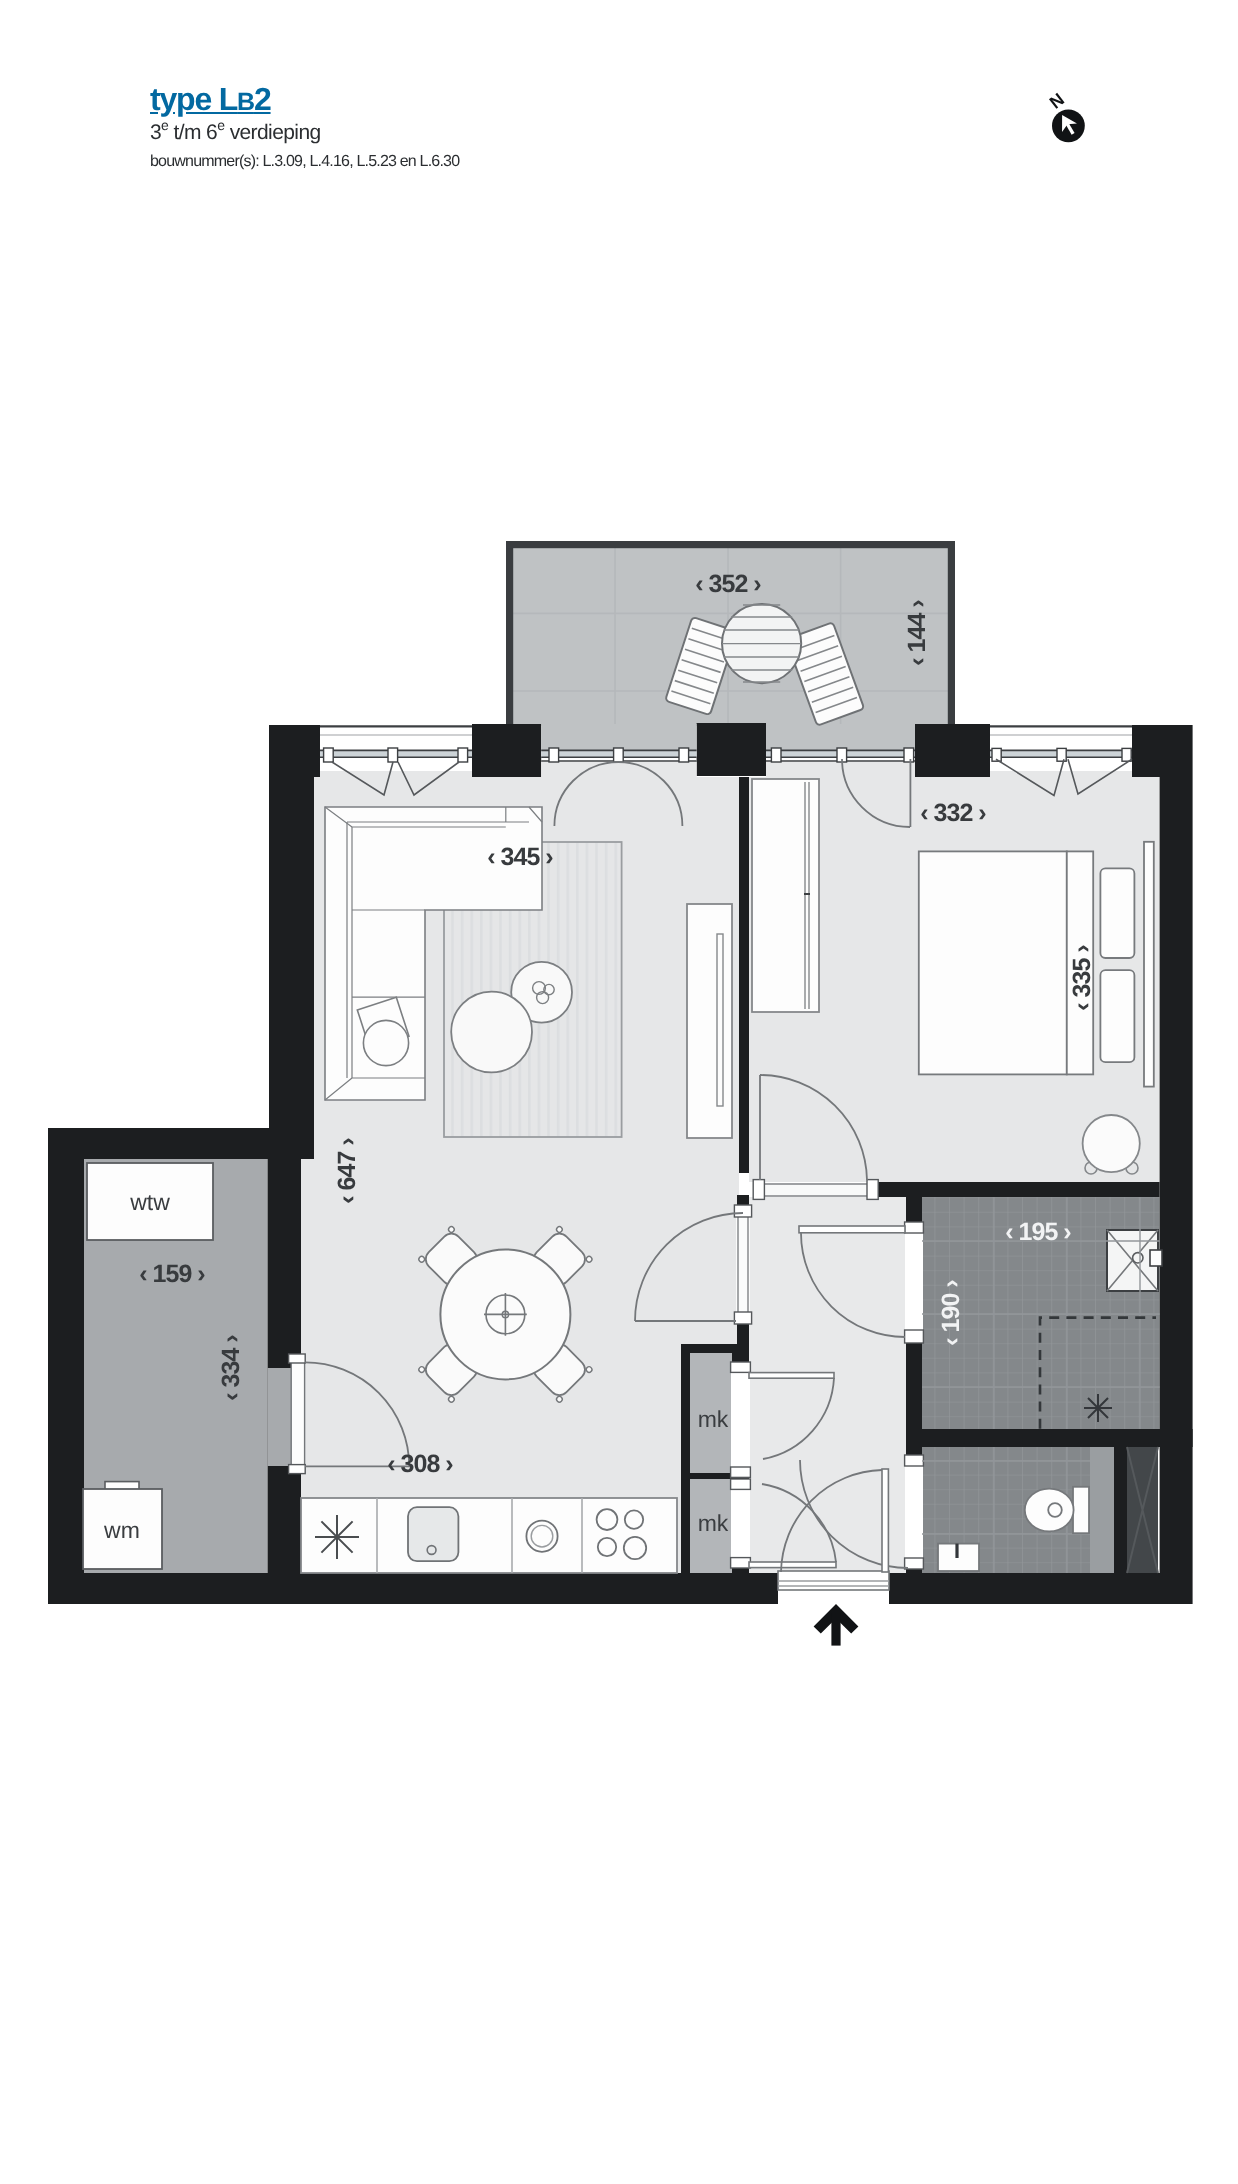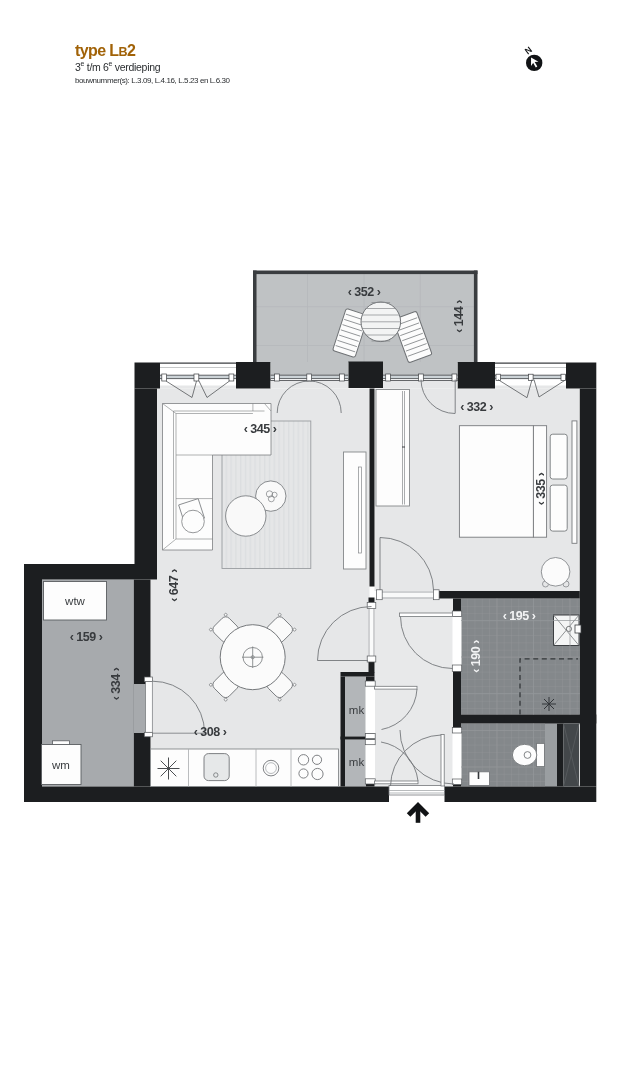--- a/index.html
+++ b/index.html
@@ -1,18 +1,18 @@
 <!DOCTYPE html>
 <html><head>
 <meta charset="utf-8">
 <style>
   html,body{margin:0;padding:0;background:#ffffff;}
   body{width:619px;height:1092px;position:relative;font-family:"Liberation Sans",sans-serif;}
   .hdr{position:absolute;left:75px;top:42px;color:#232629;}
-  .t1{font-size:16px;font-weight:bold;letter-spacing:-0.6px;color:#a16207;}
+  .t1{font-size:16px;font-weight:bold;letter-spacing:-0.6px;color:#0369a1;text-decoration:underline;}
   .t1 .sc{font-size:12.5px;}
   .t2{font-size:10.5px;letter-spacing:-0.3px;margin-top:0px;color:#2b2e31;}
   .t2 sup{font-size:7px;}
   .t3{font-size:8px;letter-spacing:-0.4px;margin-top:3px;color:#2b2e31;}
   svg{position:absolute;left:0;top:0;}
   text{font-family:"Liberation Sans",sans-serif;}
   .dim{font-size:12.5px;font-weight:bold;fill:#383b3e;letter-spacing:-0.5px;}
   .dimw{font-size:12.5px;font-weight:bold;fill:#f2f3f4;letter-spacing:-0.5px;}
   .lbl{font-size:11.5px;fill:#3a3d40;}
 </style>

